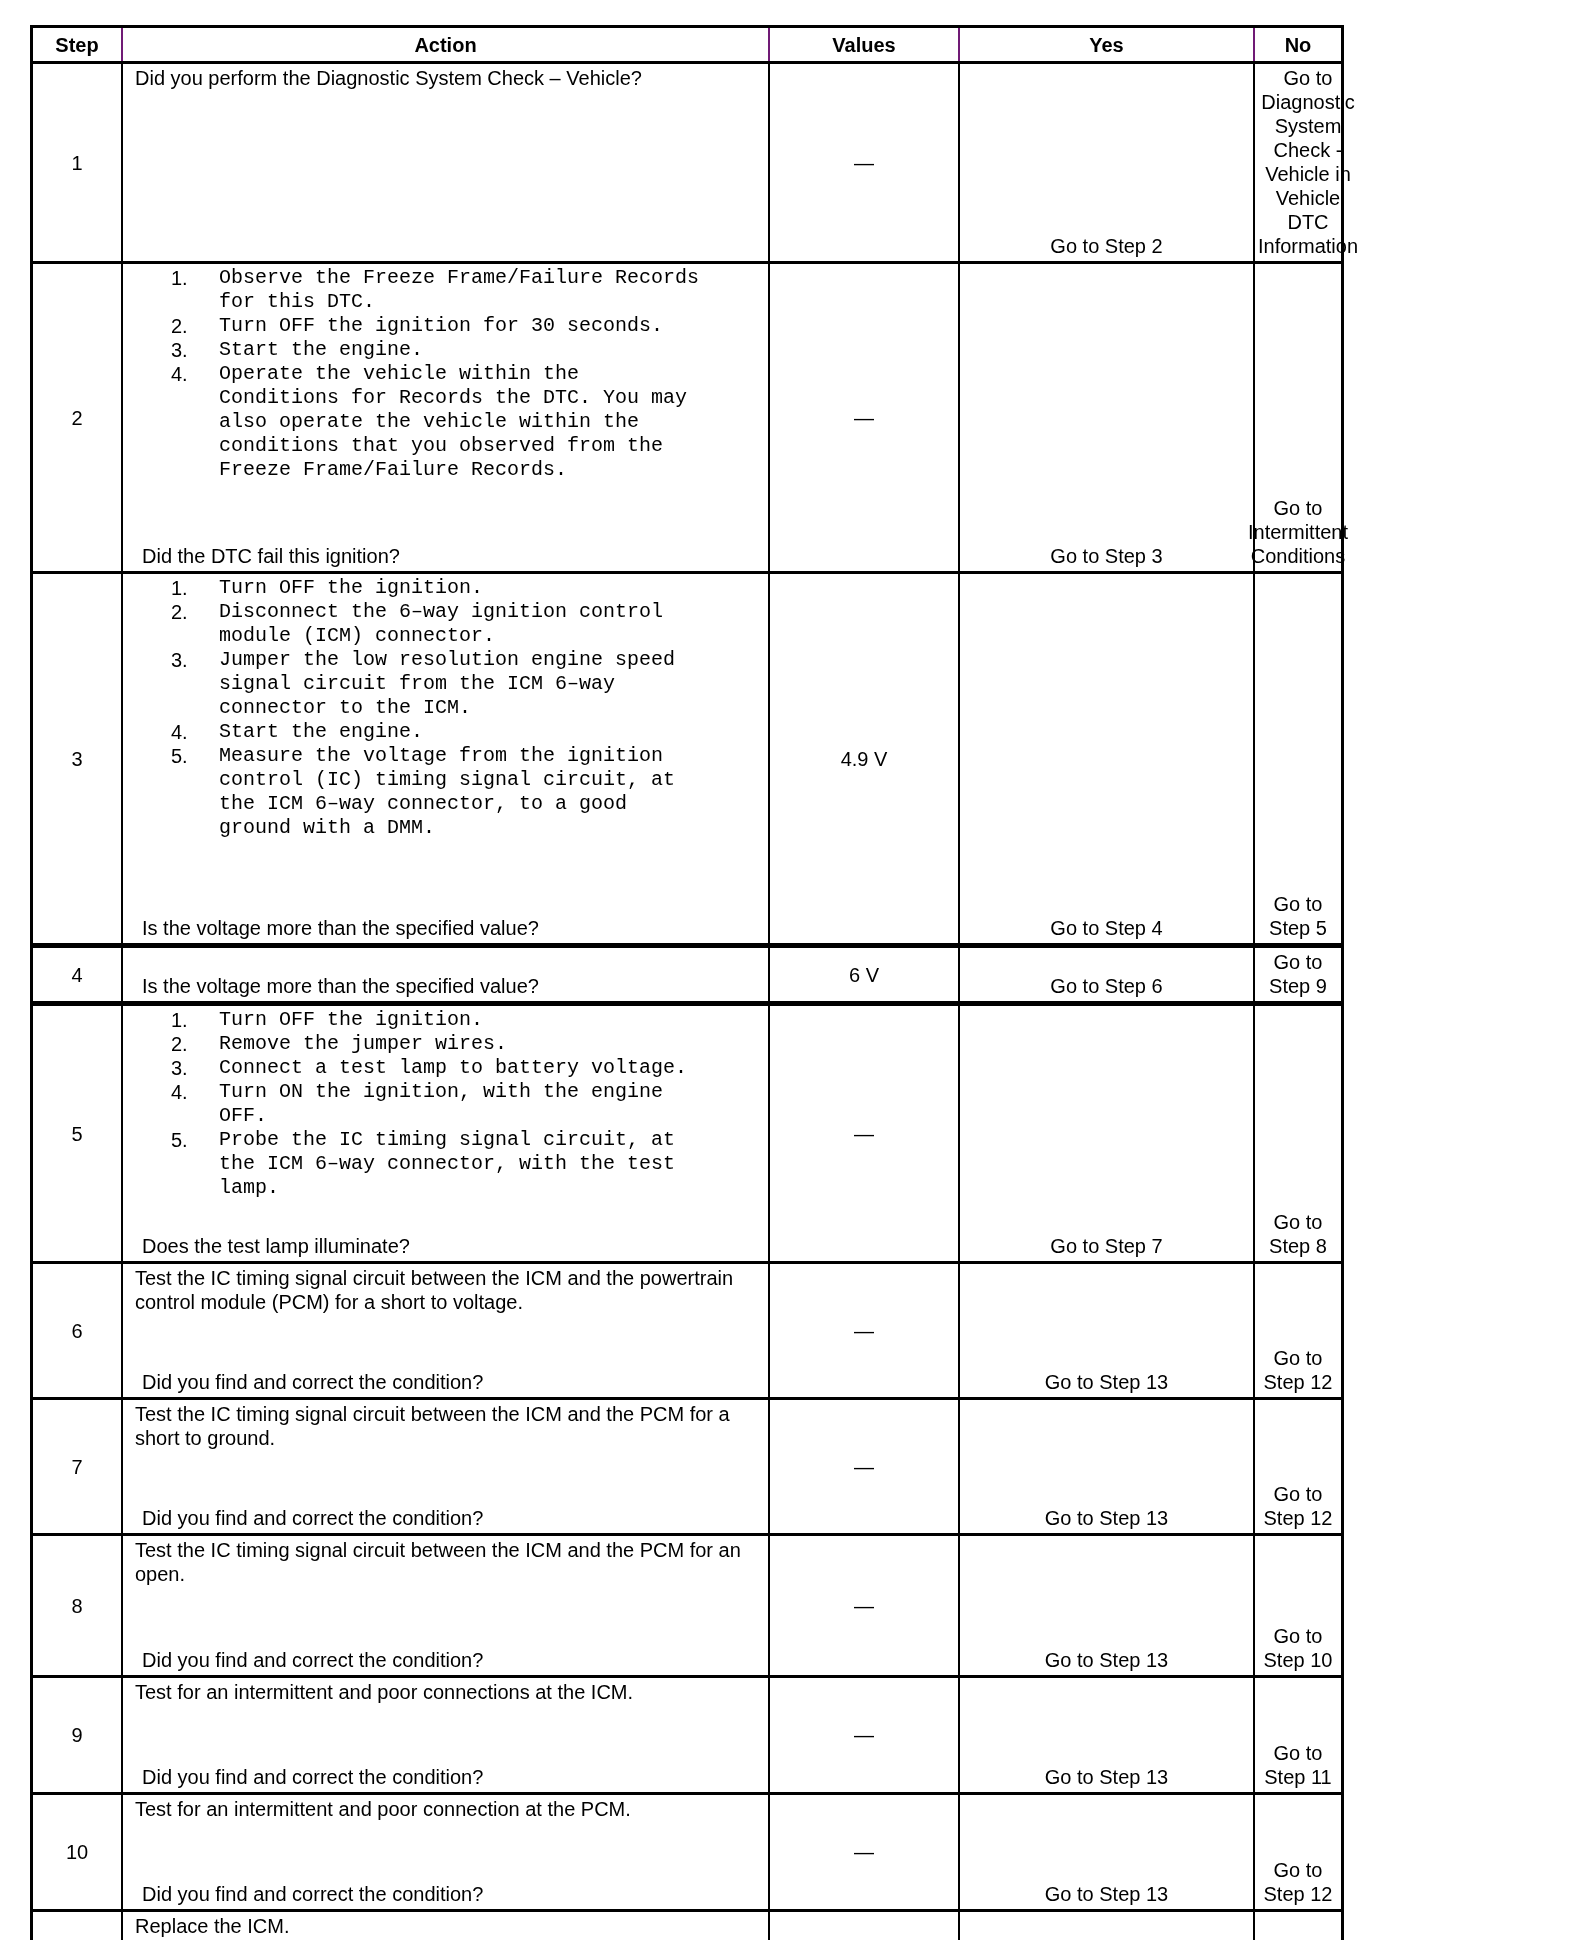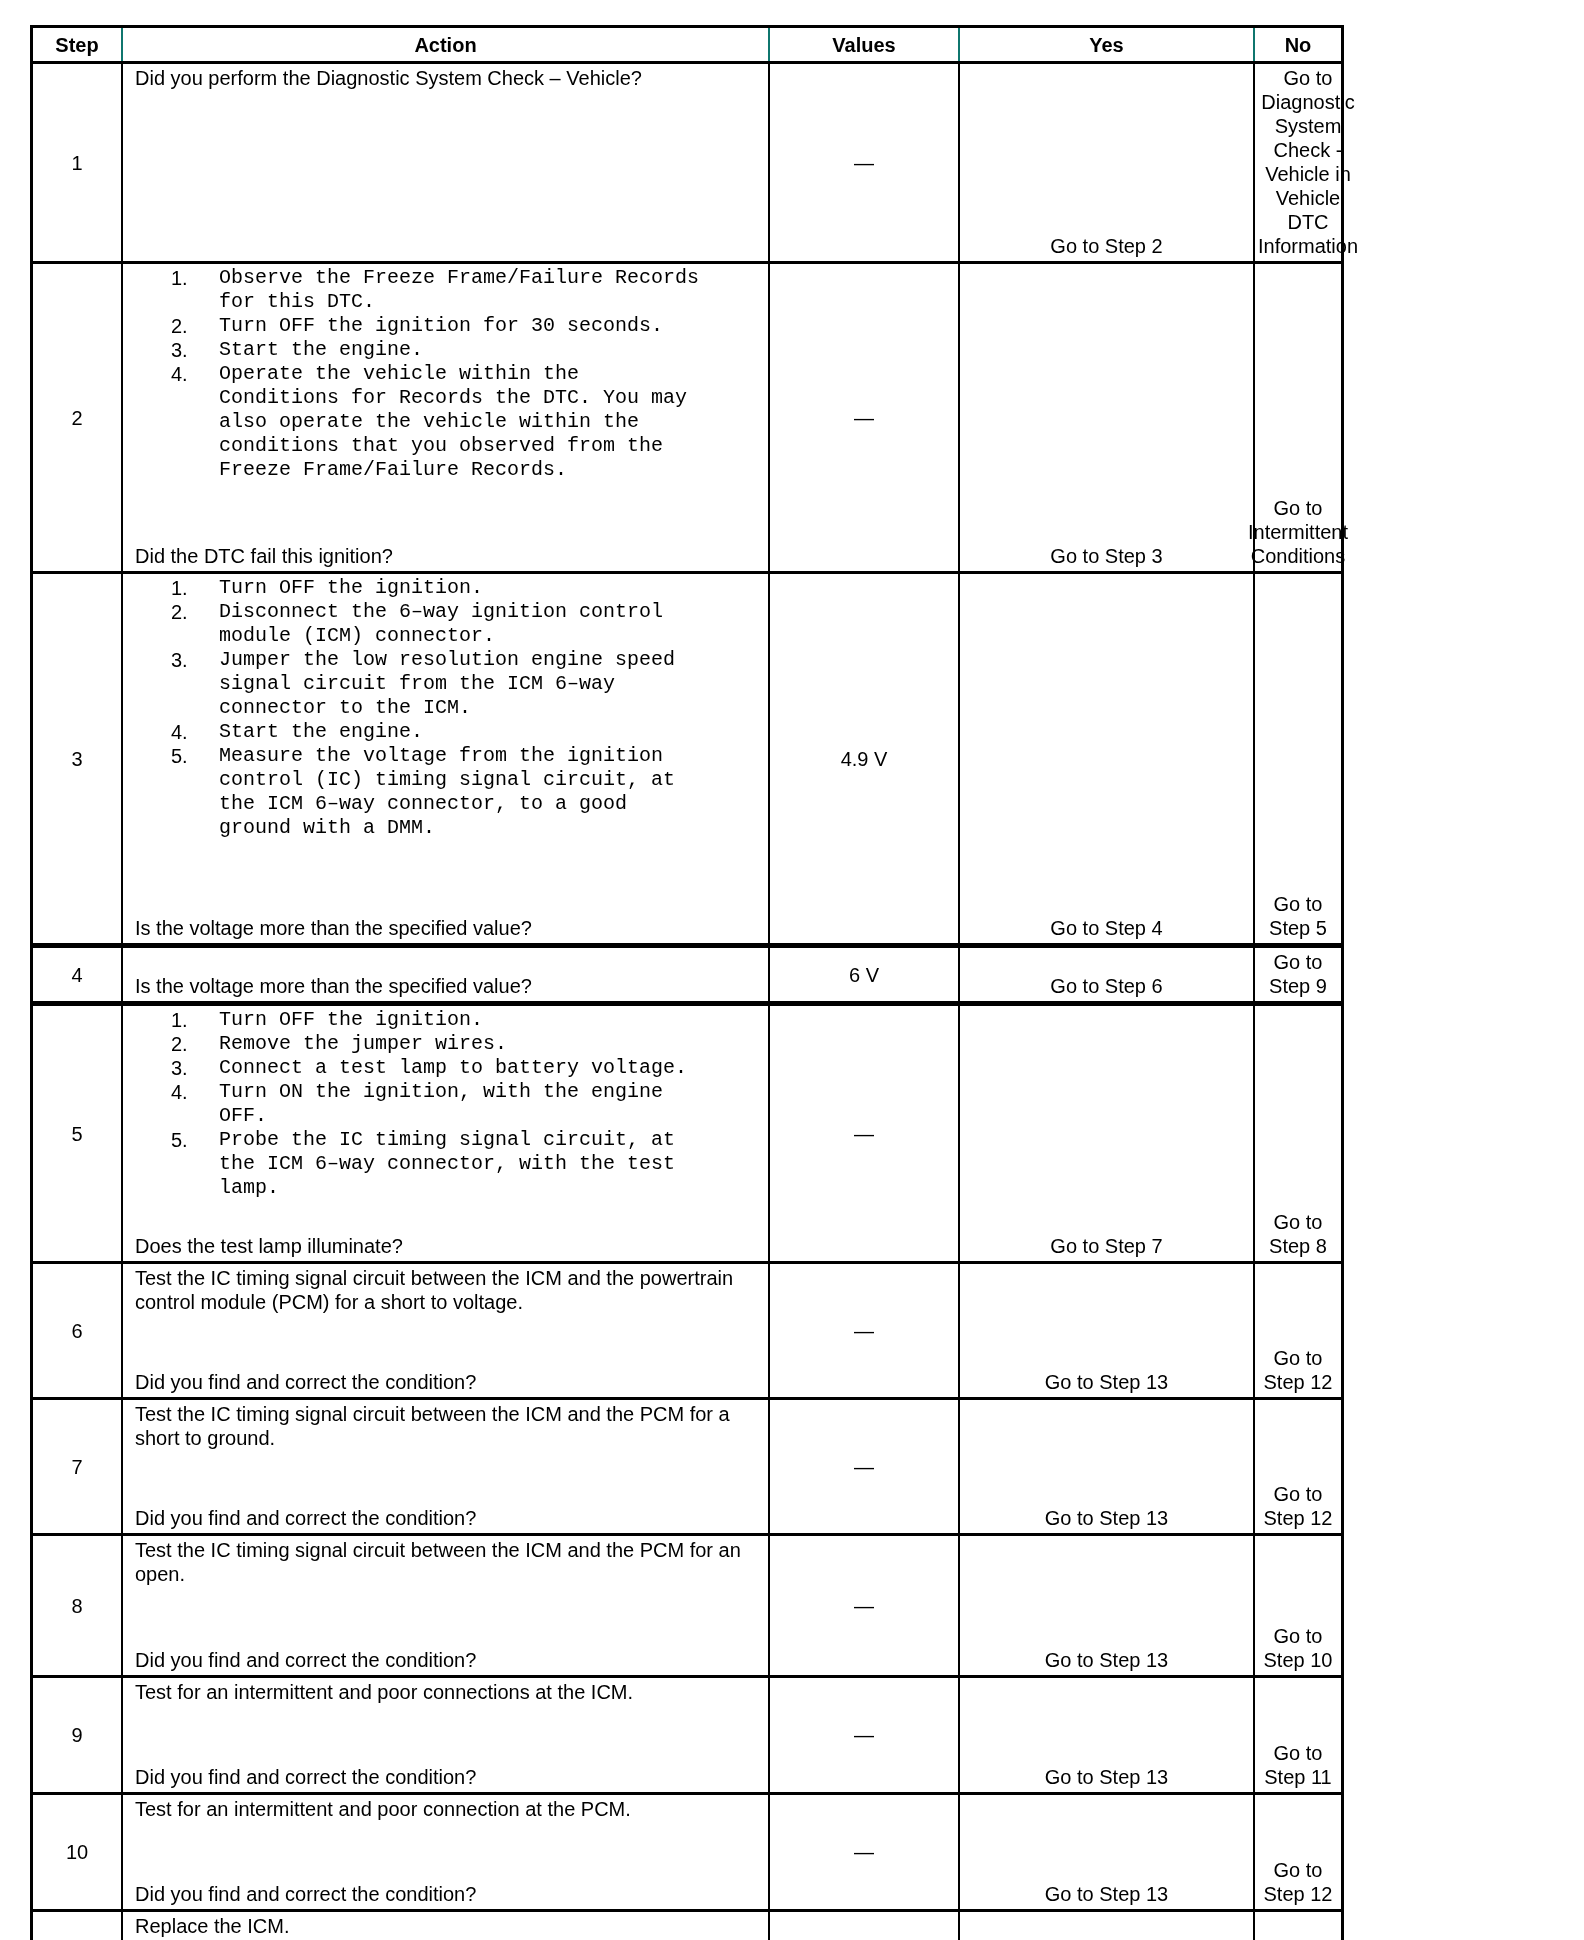--- a/index.html
+++ b/index.html
@@ -12,21 +12,21 @@
   }
   .page { padding: 25px 29px 25px 30px; }
 
   .diag-table { width: 1314px; border: 3px solid #000; background: #fff; }
 
   .grid-row { display: grid; grid-template-columns: 88px 647px 190px 295px 1fr; }
 
   .header-row { border-bottom: 3px solid #000; min-height: 36px; }
   .hcell {
     font-weight: bold; text-align: center;
-    border-left: 2px solid #0f766e;
+    border-left: 2px solid #701a75;
     display: flex; align-items: center; justify-content: center;
     padding: 3px 4px;
   }
   .hcell:first-child { border-left: none; }
 
   .rows .row { border-top: 3px solid #000; }
   .rows .row:first-child { border-top: none; }
   
   .rows .row:nth-child(4), .rows .row:nth-child(5) { border-top-width: 5px; }
 
@@ -47,21 +47,21 @@
   .cell:first-child { border-left: none; }
 
   .step-cell { justify-content: center; align-items: center; }
 
   .action-cell { padding: 2px 10px 3px 12px; }
   .intro { }
   .action-list { margin: 0; padding: 0 52px 0 36px; }
   .list-item { display: flex; }
   .num { flex: 0 0 48px; }
   .item-text { flex: 1; font-family: Liberation Mono, monospace; }
-  .question { margin-top: auto; }
+  .question { margin-top: auto; margin-left: 7px; }
 
   .values-cell { justify-content: center; align-items: center; text-align: center; padding: 2px 4px; }
 
   .yes-cell, .no-cell {
     justify-content: flex-end; align-items: center;
     text-align: center; padding: 2px 6px 3px;
   }
   .yes-cell span, .no-cell span { max-width: 232px; display: inline-block; }
   .no-cell.align-top { justify-content: flex-start; padding-left: 26px; }
 </style>

